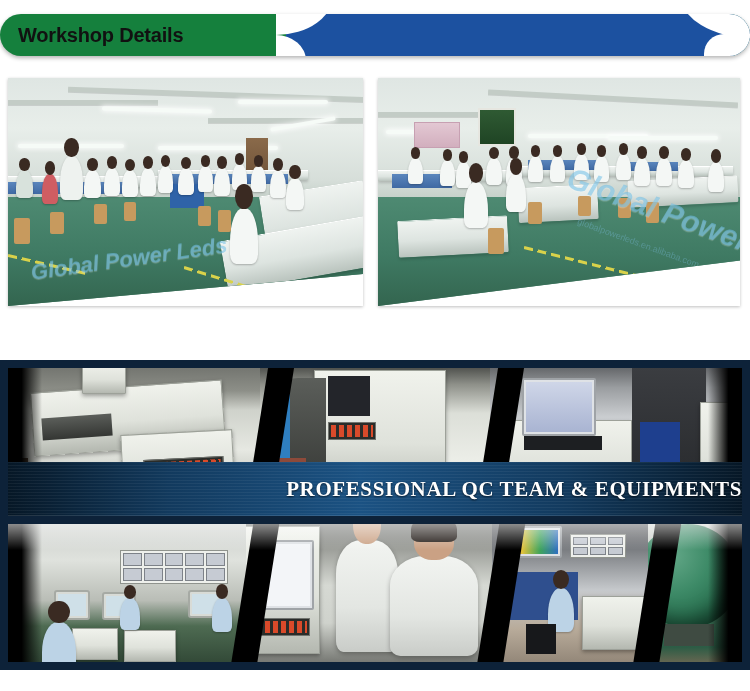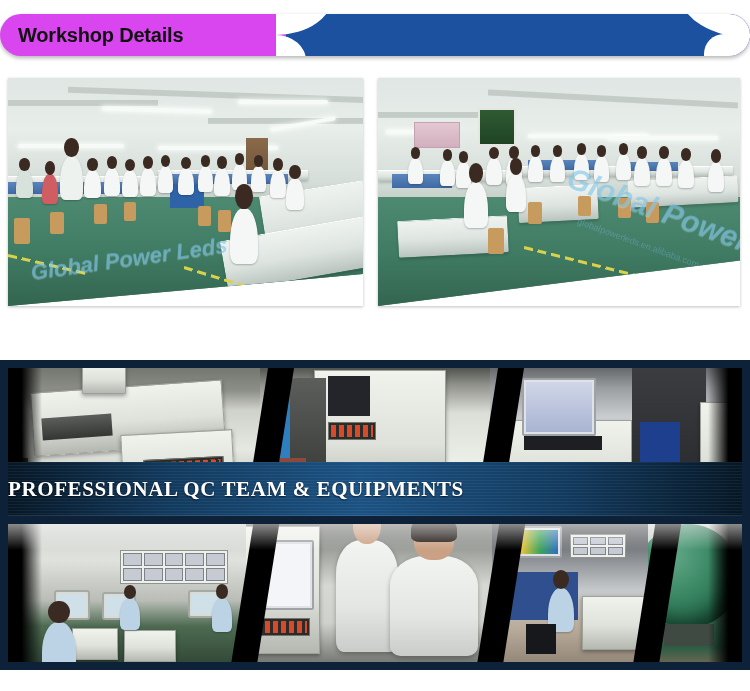--- a/index.html
+++ b/index.html
@@ -16,21 +16,21 @@
   }
 
   
   .header-bar {
     position: absolute;
     left: 0;
     top: 14px;
     width: 750px;
     height: 42px;
     border-radius: 21px;
-    background: #d946ef;
+    background: #15803d;
     box-shadow: 0 2px 4px rgba(0,0,0,0.30);
     overflow: hidden;
   }
   .header-title {
     position: absolute;
     left: 18px;
     top: 0;
     height: 42px;
     line-height: 42px;
     font-size: 20px;
@@ -427,21 +427,21 @@
     inset: 0;
     background: repeating-linear-gradient(to bottom, rgba(255,255,255,0.05) 0 1px, rgba(0,0,0,0) 1px 3px);
   }
   .qc-banner-text {
     position: absolute;
     left: 0;
     top: 0;
     width: 100%;
     height: 54px;
     line-height: 54px;
-    text-align: left;
+    text-align: right;
     font-family: "Liberation Serif", serif;
     font-size: 21px;
     font-weight: bold;
     color: #ffffff;
     letter-spacing: 0.6px;
     text-shadow: 0 1px 2px rgba(0,0,0,0.7);
     z-index: 2;
     white-space: nowrap;
   }
   

